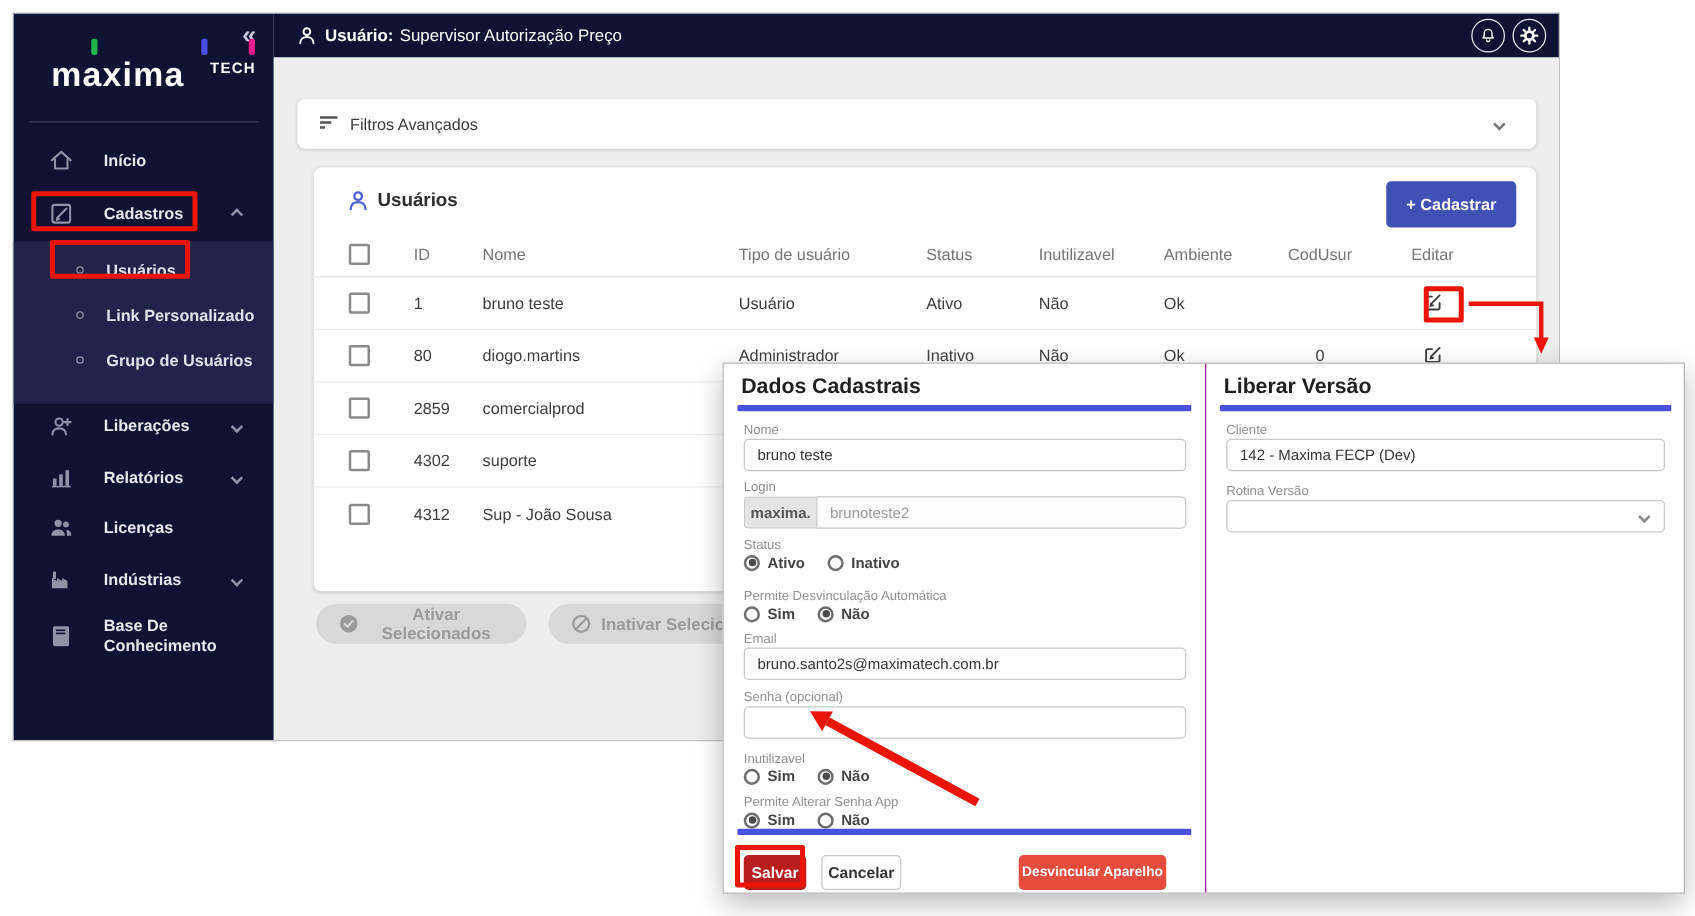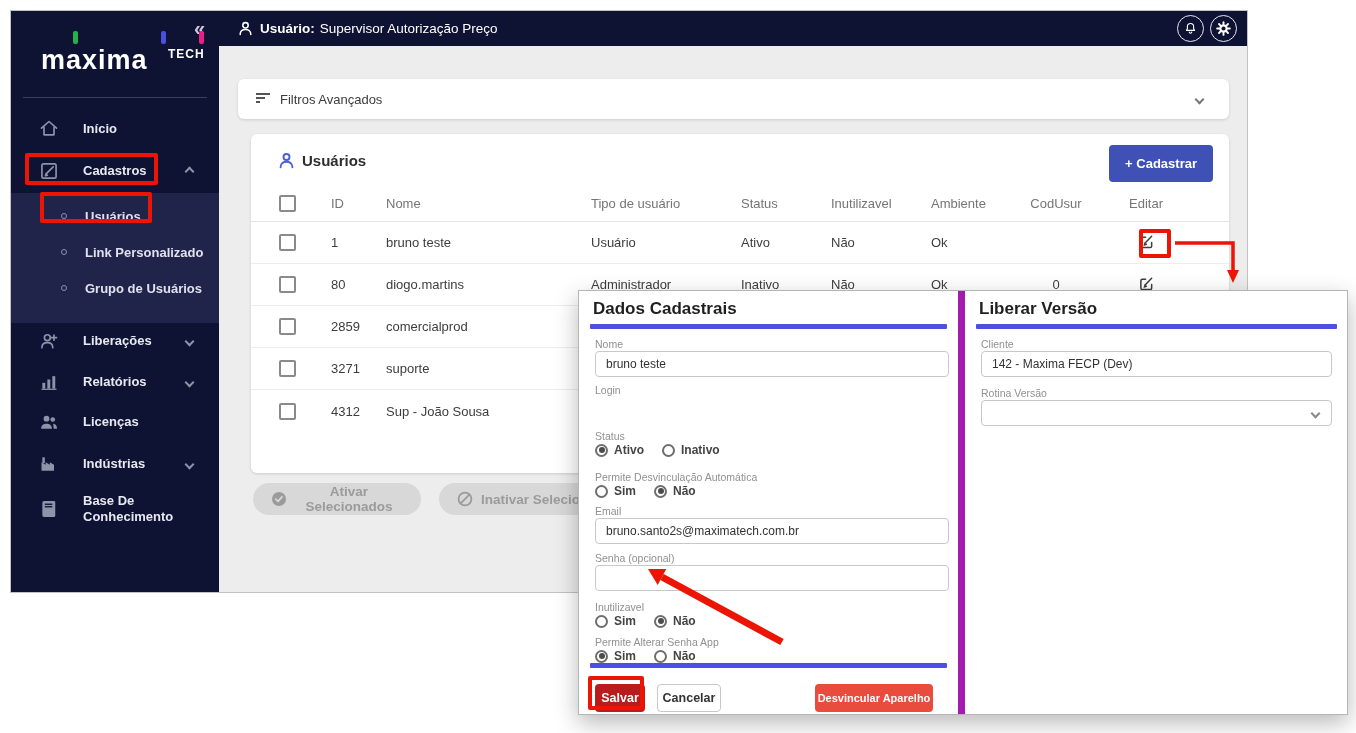--- a/index.html
+++ b/index.html
@@ -66,21 +66,21 @@
   .cbx { width:17px; height:17px; border:2px solid #8a8a8a; border-radius:2px; background:#fff; cursor:pointer; }
   .edit-ic { display:inline-block; cursor:pointer; }
 
   .btn-gray { position:absolute; height:32px; background:#d8d8d8; border:none; border-radius:16px; color:#9b9b9b; font-size:13.5px; font-weight:bold; font-family:inherit; display:flex; align-items:center; gap:8px; padding:0 18px; cursor:pointer; }
   .btn-ativar { left:34px; top:437px; width:168px; }
   .btn-inativar { left:220px; top:437px; width:200px; }
 
   
   .modal { position:absolute; left:578px; top:290px; width:770px; height:425px; background:#fff; border:1px solid #b5b5b5; box-shadow:0 8px 22px rgba(0,0,0,.28); z-index:20; }
   .pane { position:absolute; top:0; height:100%; }
-  .pane-left { left:0; width:386px; border-right:7px solid #a21caf; }
+  .pane-left { left:0; width:386px; border-right:1px solid #a21caf; }
   .pane-right { left:386px; width:383px; }
   .pane-title { position:absolute; left:14px; top:8px; font-size:17px; font-weight:bold; color:#1f1f1f; }
   .blue-bar { position:absolute; left:11px; right:11px; top:33px; height:5px; background:#4b4fe2; border-radius:1px; }
   .f-label { position:absolute; left:16px; font-size:10.5px; color:#909090; }
   .inp { position:absolute; left:16px; width:354px; height:26px; border:1px solid #c8c8c8; border-radius:4px; background:#fff; font-size:12px; color:#333; padding:0 10px; display:flex; align-items:center; }
   .pane-right .inp { width:351px; }
   .login-group { position:absolute; left:16px; width:354px; height:26px; display:flex; }
   .login-prefix { width:58px; background:#e4e4e4; border:1px solid #c8c8c8; border-right:none; border-radius:4px 0 0 4px; font-size:12px; font-weight:bold; color:#555; display:flex; align-items:center; justify-content:center; }
   .login-val { flex:1; background:#fcfcfc; border:1px solid #c8c8c8; border-radius:0 4px 4px 0; font-size:12px; color:#9b9b9b; display:flex; align-items:center; padding:0 10px; }
   .radio-row { position:absolute; left:16px; display:flex; align-items:center; gap:6px; font-size:12px; font-weight:bold; color:#444; }
@@ -328,21 +328,21 @@
           <span></span>
             <span></span>
             <span></span>
             <span></span>
             <span></span>
             <span></span>
         </div>
 
         <div class="t-grid t-row">
           <span class="cbx"></span>
-          <span>3271</span>
+          <span>4302</span>
           <span>suporte</span>
           <span></span>
             <span></span>
             <span></span>
             <span></span>
             <span></span>
             <span></span>
         </div>
 
         <div class="t-grid t-row" style="border-bottom:none;">
@@ -386,20 +386,24 @@
     <div class="pane pane-left">
       <div class="pane-title">Dados Cadastrais</div>
       <div class="blue-bar"></div>
 
       <span class="f-label" style="top:47px;">Nome</span>
       <div class="inp" style="top:60px;">
           <span>bruno teste</span>
         </div>
 
       <span class="f-label" style="top:93px;">Login</span>
+      <div class="login-group" style="top:106px;">
+        <span class="login-prefix">maxima.</span>
+        <span class="login-val">brunoteste2</span>
+      </div>
 
       <span class="f-label" style="top:139px;">Status</span>
       <div class="radio-row" style="top:152px;">
         <span class="radio checked"></span>
         <span>Ativo</span>
         <span class="gap"></span>
         <span class="radio"></span>
         <span>Inativo</span>
       </div>
 

